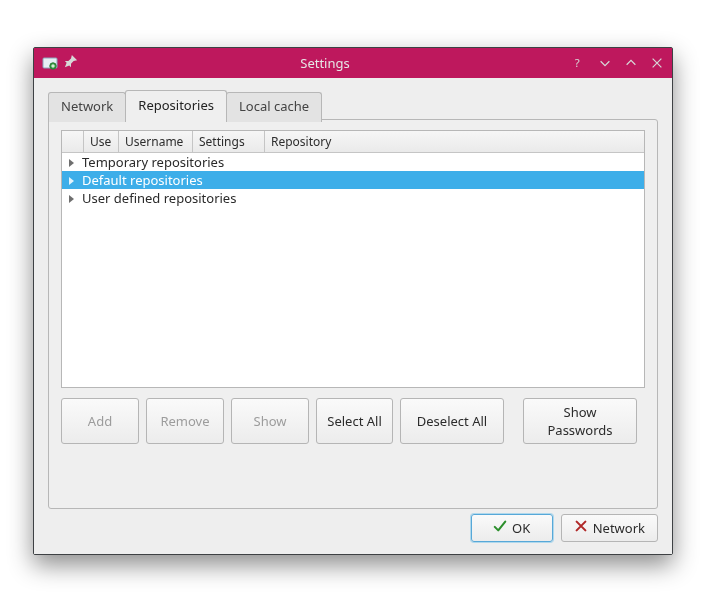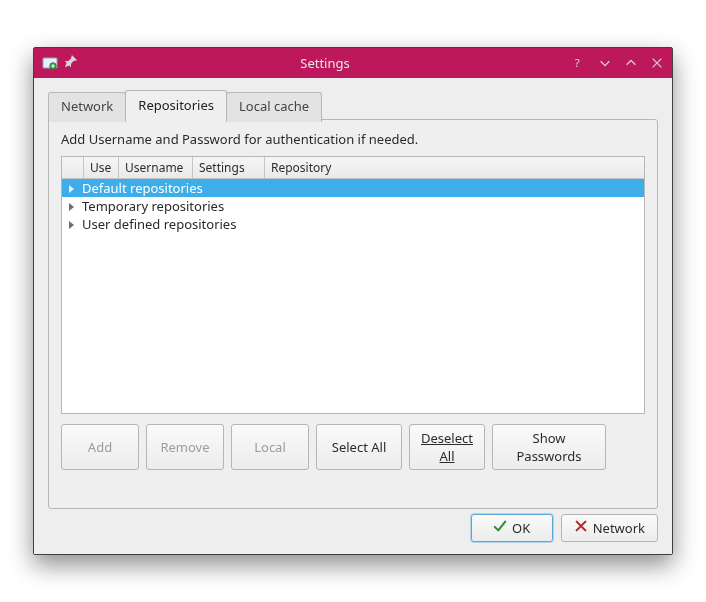--- a/index.html
+++ b/index.html
@@ -173,23 +173,23 @@
     text-align:center;
     cursor:default;
     min-width:66px;
     display:inline-flex;
     align-items:center;
     justify-content:center;
     gap:5px;
   }
   .btn.disabled { color:#9c9c9c; }
   .btn.w80{width:78px;}
-  .btn.w77{width:86px;}
-  .btn.w95{width:76px;text-decoration:underline;}
-  .btn.w115{width:114px;}
+  .btn.w77{width:77px;}
+  .btn.w95{width:104px;}
+  .btn.w115{width:114px;margin-left:12px;}
   
   .dlg-btns {
     position:absolute;
     right:14px;
     bottom:12px;
     display:flex;
     gap:8px;
   }
   .dlg-btns .btn { min-width:82px; padding:4px 12px;}
   .btn.default {
@@ -244,51 +244,50 @@
   </div>
 
   <div class="content">
     <div class="tabs-wrap">
       <div class="tabs">
         <div class="tab">Network</div>
         <div class="tab active">Repositories</div>
         <div class="tab">Local cache</div>
       </div>
       <div class="tab-panel">
-        <div class="hint">Add Username and Password for authentication if needed.</div>
 
         <div class="table-wrap">
           <div class="thead">
             <div class="th expand"></div>
             <div class="th use">Use</div>
             <div class="th user">Username</div>
             <div class="th pass">Settings</div>
             <div class="th repo">Repository</div>
           </div>
           <div class="tbody">
+            <div class="row">
+              <span class="cell-expand"><span class="chev"></span></span>
+              <span class="cell-label">Temporary repositories</span>
+            </div>
             <div class="row selected">
               <span class="cell-expand"><span class="chev"></span></span>
               <span class="cell-label">Default repositories</span>
-            </div>
-            <div class="row">
-              <span class="cell-expand"><span class="chev"></span></span>
-              <span class="cell-label">Temporary repositories</span>
             </div>
             <div class="row">
               <span class="cell-expand"><span class="chev"></span></span>
               <span class="cell-label">User defined repositories</span>
             </div>
           </div>
         </div>
 
 
         <div class="btn-row">
           <div class="btn disabled w80">Add</div>
           <div class="btn disabled w80">Remove</div>
-          <div class="btn disabled w80">Local</div>
+          <div class="btn disabled w80">Show</div>
           <div class="btn w77">Select All</div>
           <div class="btn w95">Deselect All</div>
           <div class="btn w115">Show Passwords</div>
         </div>
       </div>
     </div>
 
     <div class="dlg-btns">
       <div class="btn default">
         <span class="ok-icon">

